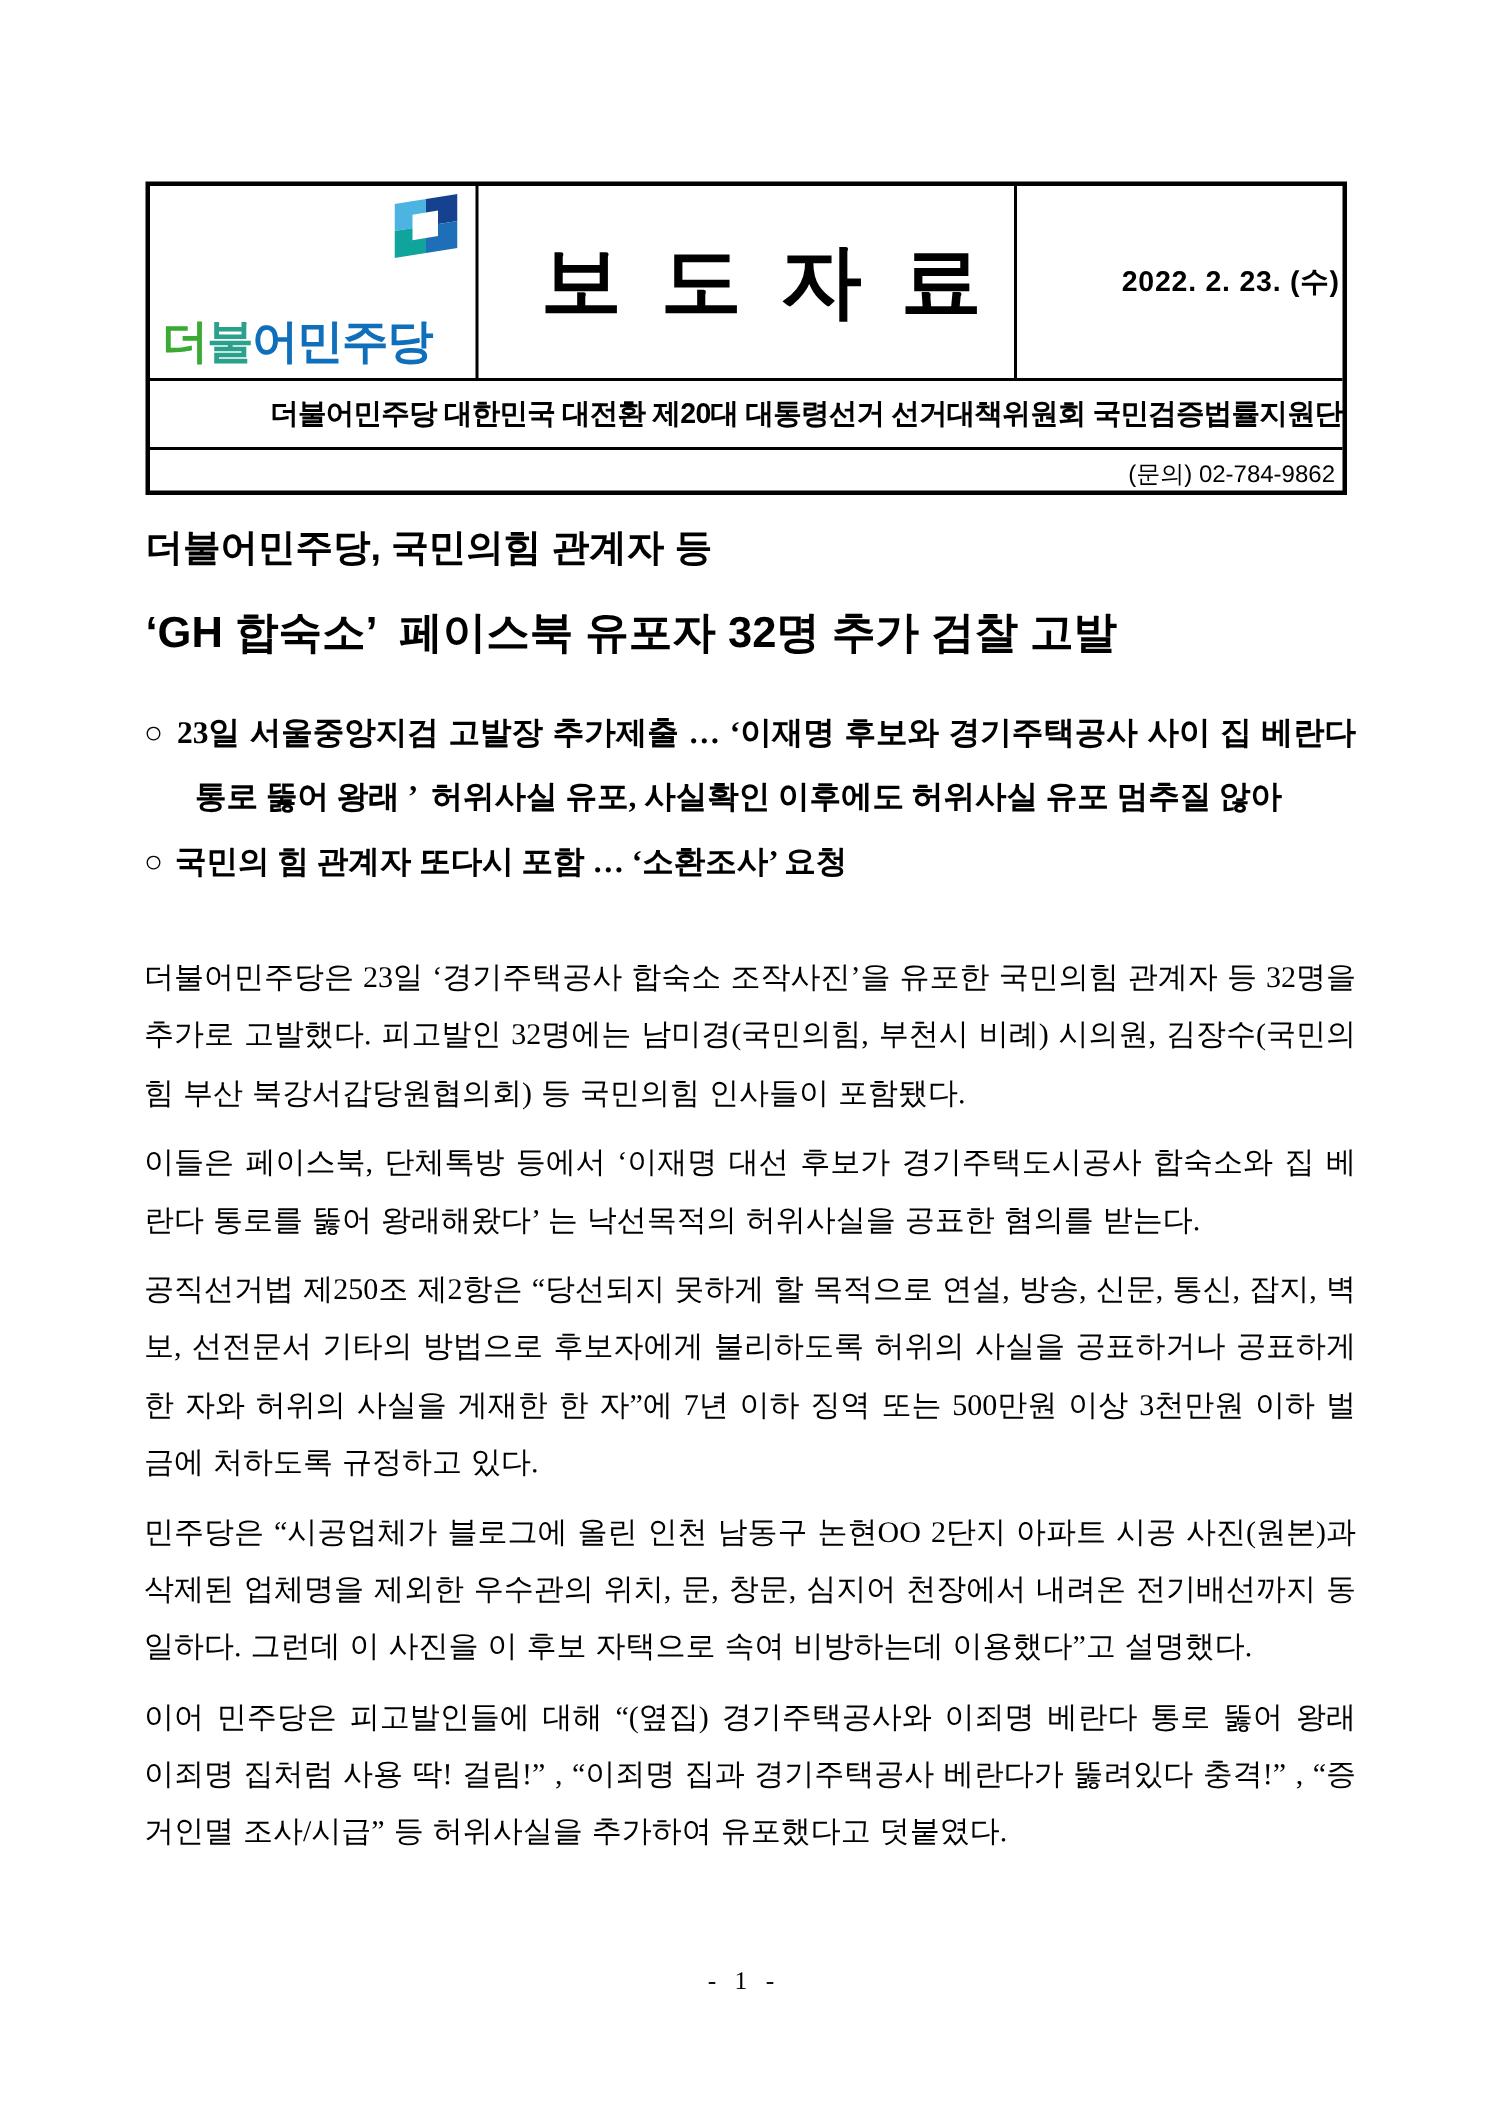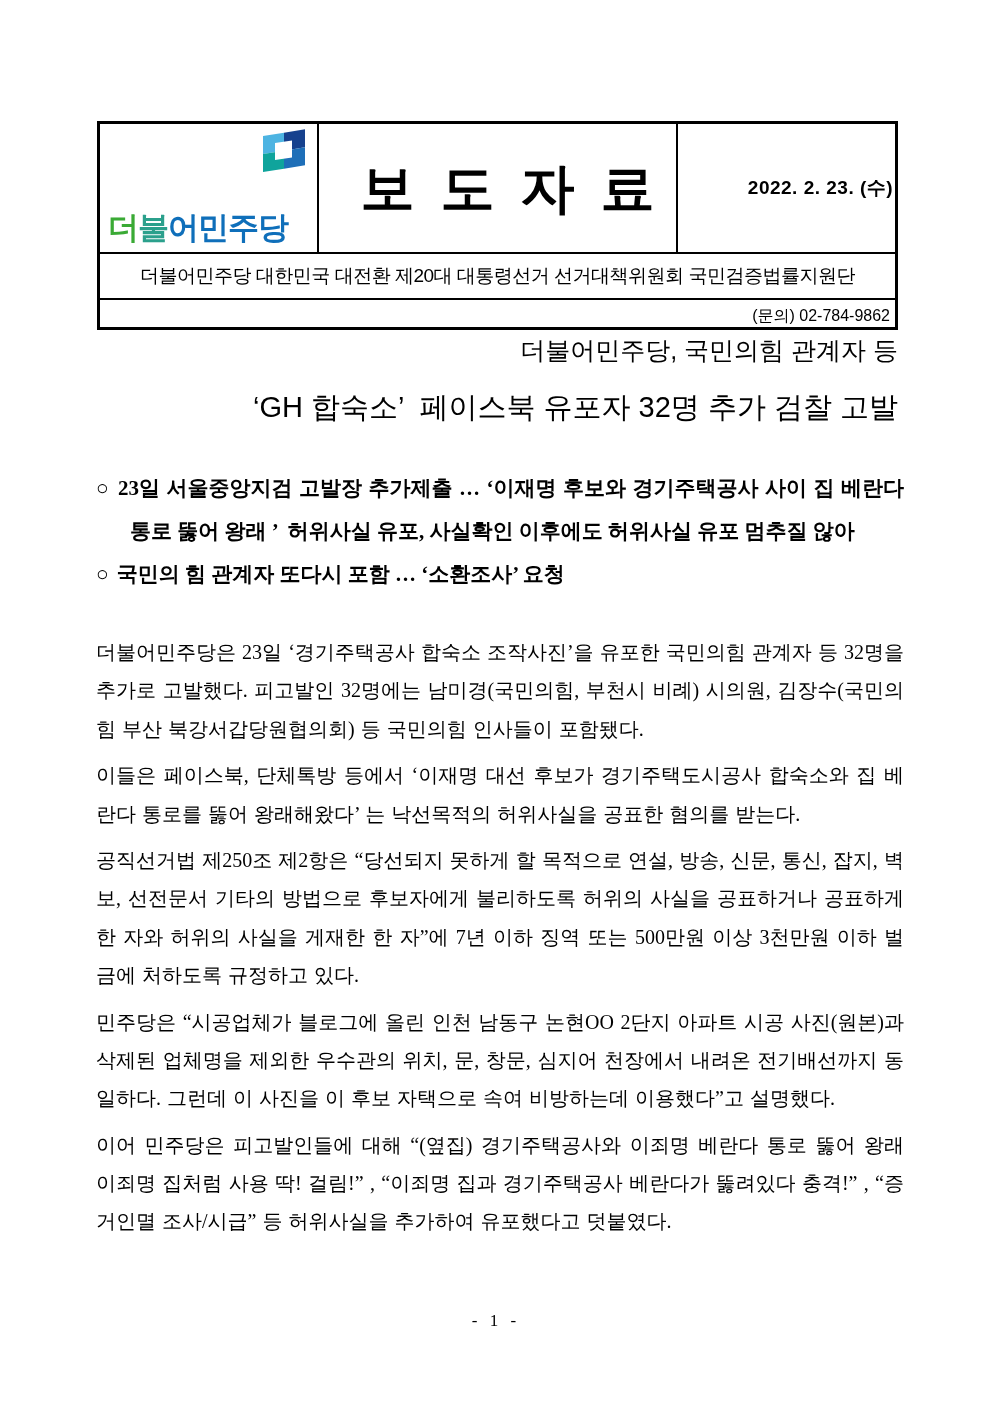--- a/index.html
+++ b/index.html
@@ -34,31 +34,31 @@
     display: flex; align-items: center; justify-content: center;
   }
   .doctype {
     font-size: 54px; font-weight: 900;
     letter-spacing: 26px; margin-right: -26px; line-height: 1;
   }
   .cell-date { width: 197px; display: flex; align-items: center; justify-content: center; }
   .date-text { font-size: 19px; font-weight: 600; letter-spacing: 0.5px; margin-left: 48px; }
   .hrow2 {
     border-top: 2px solid #000; height: 44px;
-    display: flex; align-items: center; justify-content: center;
-    font-weight: 400; font-size: 19px; letter-spacing: -0.5px; white-space: nowrap;
+    display: flex; align-items: center; justify-content: flex-end;
+    font-weight: 700; font-size: 19px; letter-spacing: -0.5px; white-space: nowrap;
   }
   .hrow3 {
     border-top: 2px solid #000; height: 29px;
     display: flex; align-items: flex-end; justify-content: flex-end;
     font-size: 16px; padding-right: 5px; box-sizing: border-box;
   }
 
   
-  .headline { position: absolute; left: 97px; top: 334px; width: 801px; text-align: right; font-weight: 400; }
+  .headline { position: absolute; left: 97px; top: 348px; width: 801px; text-align: left; font-weight: 700; }
   .headline-l1 { font-size: 25px; margin: 0 0 21px 0; }
   .headline-l2 { font-size: 29px; margin: 0; white-space: pre-wrap; }
 
   
   .summary {
     position: absolute; left: 96px; top: 467px; width: 808px;
     font-size: 21px; font-weight: 700; line-height: 2.05;
   }
   .summary-item {
     padding-left: 34px; text-indent: -34px;

